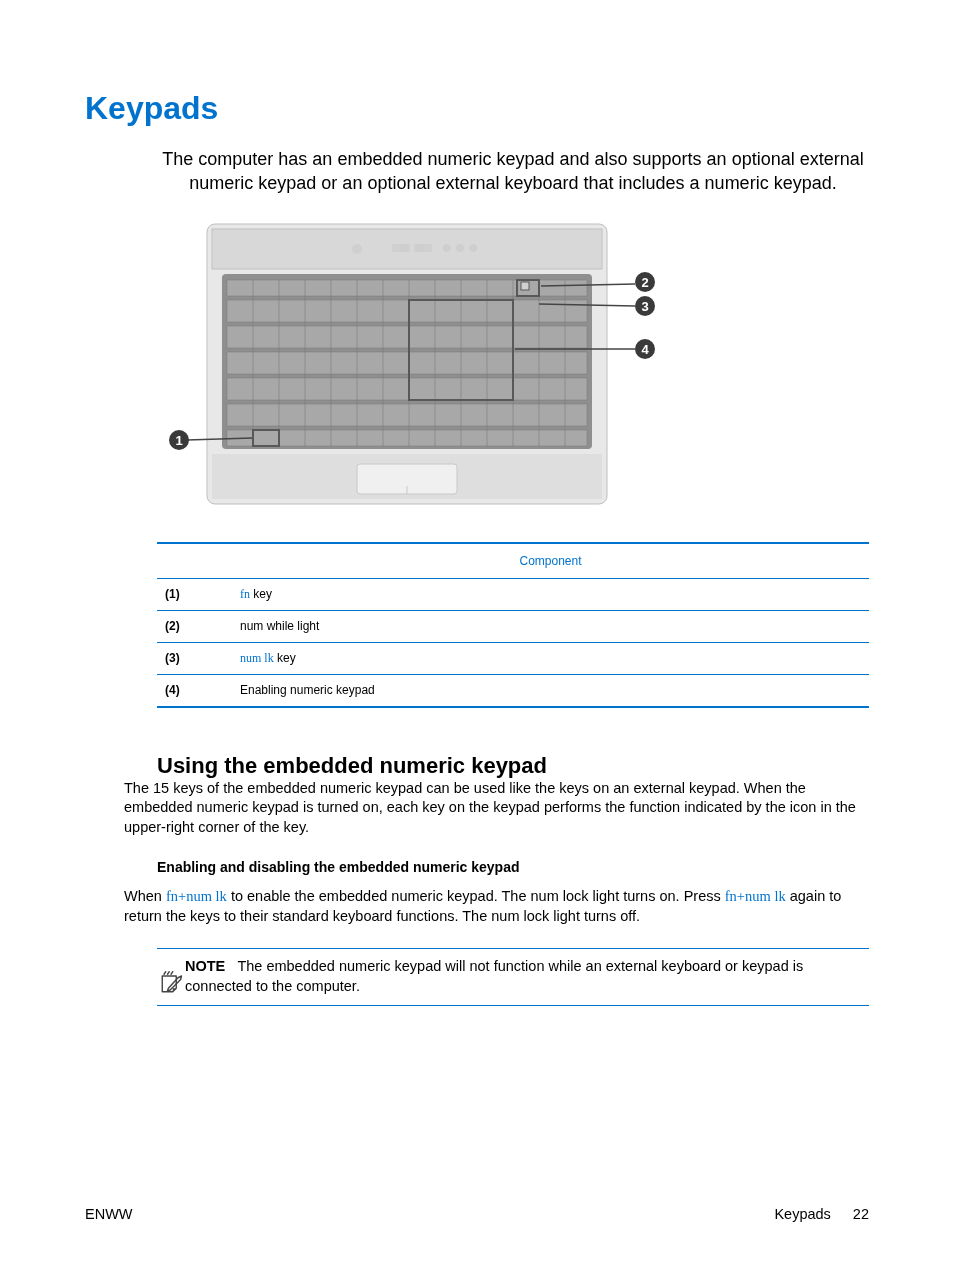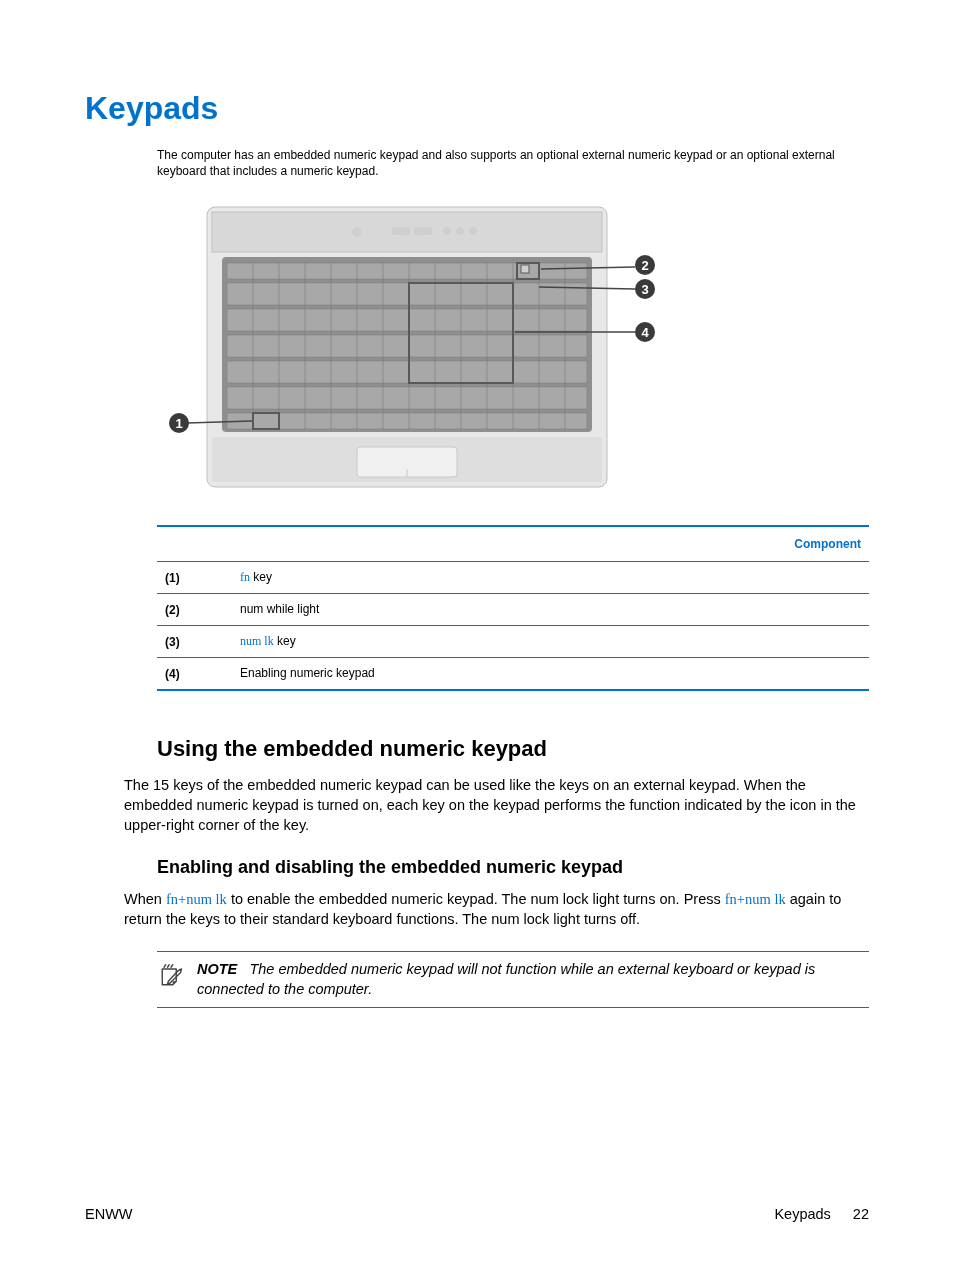--- a/index.html
+++ b/index.html
@@ -17,47 +17,48 @@
       color: #000;
     }
     .page-title {
       font-size: 32px;
       font-weight: bold;
       color: #0073cf;
       margin-bottom: 20px;
     }
     .intro-text {
       margin-left: 72px;
-      font-size: 12px;
+      font-size: 18px;
       line-height: 1.35;
       margin-bottom: 18px;
+      text-align: center;
     }
     .figure-area {
       margin-left: 72px;
       margin-bottom: 28px;
     }
     .figure-svg {
       display: block;
     }
     .component-table {
       margin-left: 72px;
       width: calc(100% - 72px);
       border-collapse: collapse;
       font-size: 12px;
       margin-bottom: 45px;
     }
     .component-table thead tr {
       border-top: 2px solid #0073cf;
       border-bottom: 1px solid #0073cf;
     }
     .component-table th {
-      text-align: right;
+      text-align: center;
       padding: 10px 8px;
       color: #0073cf;
-      font-weight: bold;
+      font-weight: normal;
       font-size: 12px;
     }
     .component-table th.col-num {
       width: 75px;
     }
     .component-table td {
       padding: 8px 8px;
       border-bottom: 1px solid #0073cf;
       font-size: 12px;
     }
@@ -68,43 +69,40 @@
       font-weight: bold;
     }
     .blue-text {
       color: #0073cf;
       font-family: Liberation Serif, serif;
     }
     .section-h2 {
       margin-left: 72px;
       font-size: 22px;
       font-weight: bold;
-      margin-bottom: 14px;
     }
     .body-p {
       margin-left: 39px;
       font-size: 14.5px;
       line-height: 1.35;
       margin-bottom: 22px;
     }
     .section-h3 {
       margin-left: 72px;
-      font-size: 18px;
+      font-size: 14px;
       font-weight: bold;
       margin-bottom: 12px;
     }
     .note-box {
       margin-left: 72px;
       border-top: 1px solid #0073cf;
       border-bottom: 1px solid #0073cf;
       padding: 8px 0;
       display: flex;
-      align-items: flex-start;
-      gap: 12px;
-      font-style: italic;
+      align-items: flex-end;
     }
     .note-icon {
       flex: 0 0 auto;
       width: 28px;
       height: 28px;
       margin-top: 2px;
     }
     .note-text {
       font-size: 14.5px;
       line-height: 1.35;

